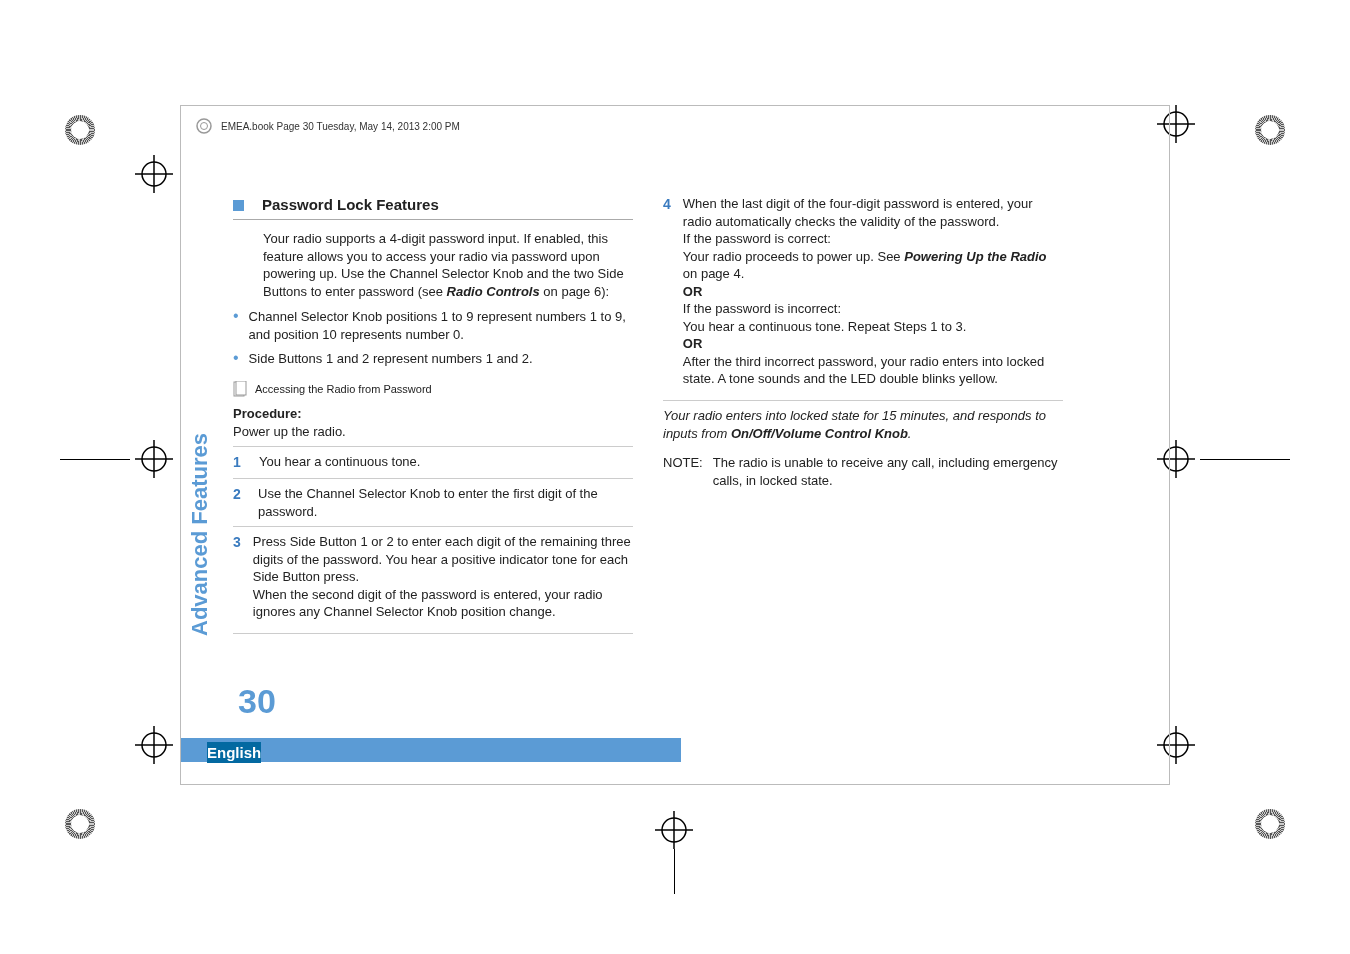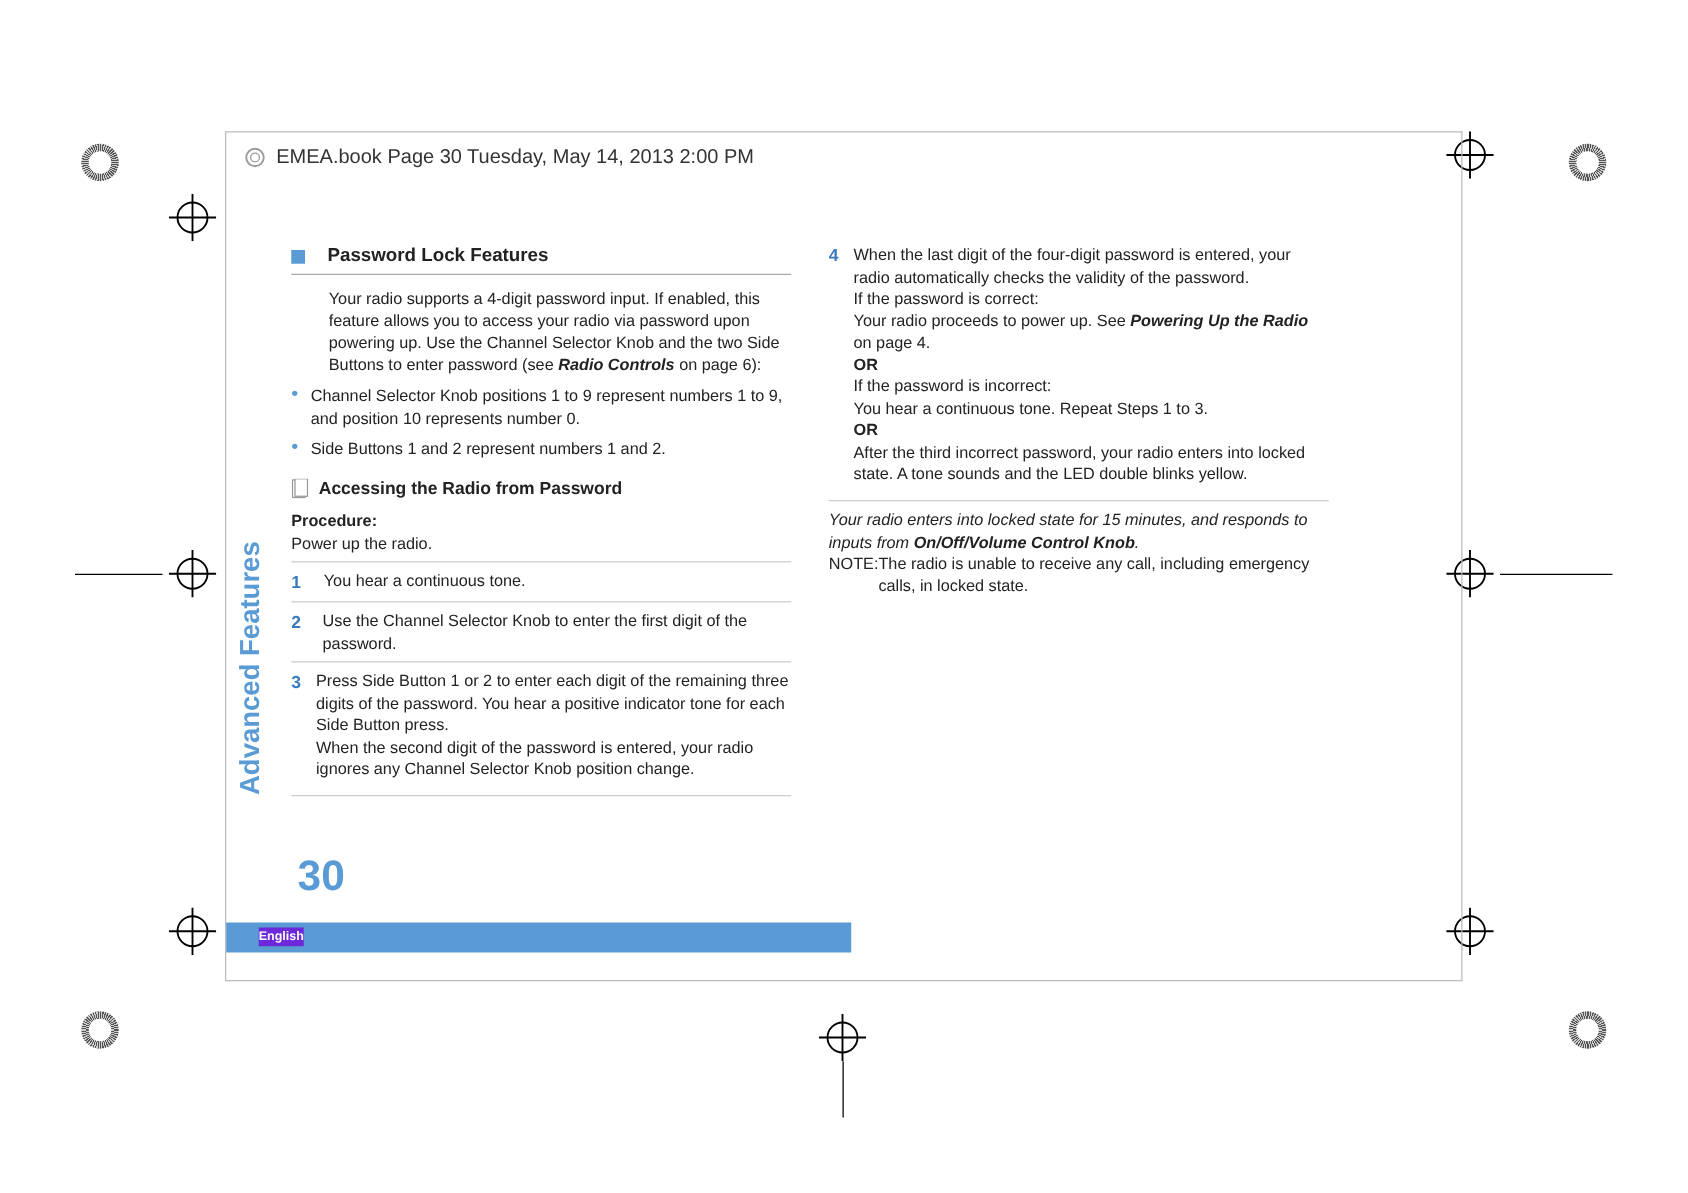--- a/index.html
+++ b/index.html
@@ -39,21 +39,21 @@
     left: 180px; top: 105px;
     width: 990px; height: 680px;
     border: 1px solid #bbb;
     box-sizing: border-box;
   }
   .header-bar {
     position:absolute; left:195px; top:117px;
     display:flex; align-items:center; gap:8px;
   }
   .header-circ { width:18px; height:18px; }
-  .header-text { font-size:16px; color:#333; }
+  .header-text { font-size:10px; color:#333; }
 
   .content {
     position:absolute;
     left:233px; top:195px;
     width:830px;
     display:flex; gap:30px;
   }
   .col { width:400px; font-size:13px; color:#222; line-height:1.35; }
   .section-title-row { display:flex; align-items:center; gap:18px; }
   .section-square { width:11px; height:11px; background:#5b9bd5; }
@@ -61,45 +61,45 @@
   .hr { border:0; border-top:1px solid #aaa; margin:4px 0 10px 0; }
   .hr-light { border:0; border-top:1px solid #ccc; margin:6px 0; }
   .intro { margin-top:8px;margin-left:30px; }
   .italic-bold { font-style:italic; font-weight:bold;text-align:center; }
   .italic { font-style:italic; }
   .bullets { padding-left:0; margin:8px 0; }
   .bullet-row { display:flex; gap:10px; margin:6px 0; }
   .bullet-dot { color:#5b9bd5; font-size:16px; line-height:1; }
   .subhead-row { display:flex; align-items:center; gap:8px; margin-top:14px; }
   .subhead-icon { width:14px; height:16px; }
-  .subhead { font-weight:bold; font-size:14px; }
+  .subhead { font-weight:normal; font-size:11px; }
   .proc-label { font-weight:bold; margin-top:8px; }
   .steps { margin-top:6px; }
   .step { display:flex; gap:12px; padding:6px 0; border-top:1px solid #ccc; }
   .step:first-child { border-top:1px solid #ccc; }
   .step-num { color:#3a7bbf; font-weight:bold; font-size:14px; width:14px; }
   .or { font-weight:bold;margin-top:35px; }
-  .note-row { display:flex; }
+  .note-row { display:flex; gap:10px; margin-top:12px; }
   .note-label { font-size:13px; }
   .sidebar {
     position:absolute;
     left:187px; top:440px;
     transform: rotate(-90deg);
     transform-origin: left top;
     color:#5b9bd5; font-weight:bold; font-size:22px;
     white-space:nowrap;
   }
   .page-num {
     position:absolute; left:190px; top:682px;
     color:#5b9bd5; font-size:34px; font-weight:bold;margin-left:48px;
   }
   .lang {
     position:absolute; left:207px; top:742px;
-    color:#fff; font-weight:bold; font-size:10px;
-    background:#6d28d9; padding:2px 0;
+    color:#fff; font-weight:bold; font-size:15px;
+    background:#0369a1; padding:2px 0;
   }
   .lang-bg {
     position:absolute; left:181px; top:738px;
     width:500px; height:24px; background:#5b9bd5;
   }
 </style>
 </head>
 <body>
 
 <div class="burst" style="left:65px; top:115px;">

